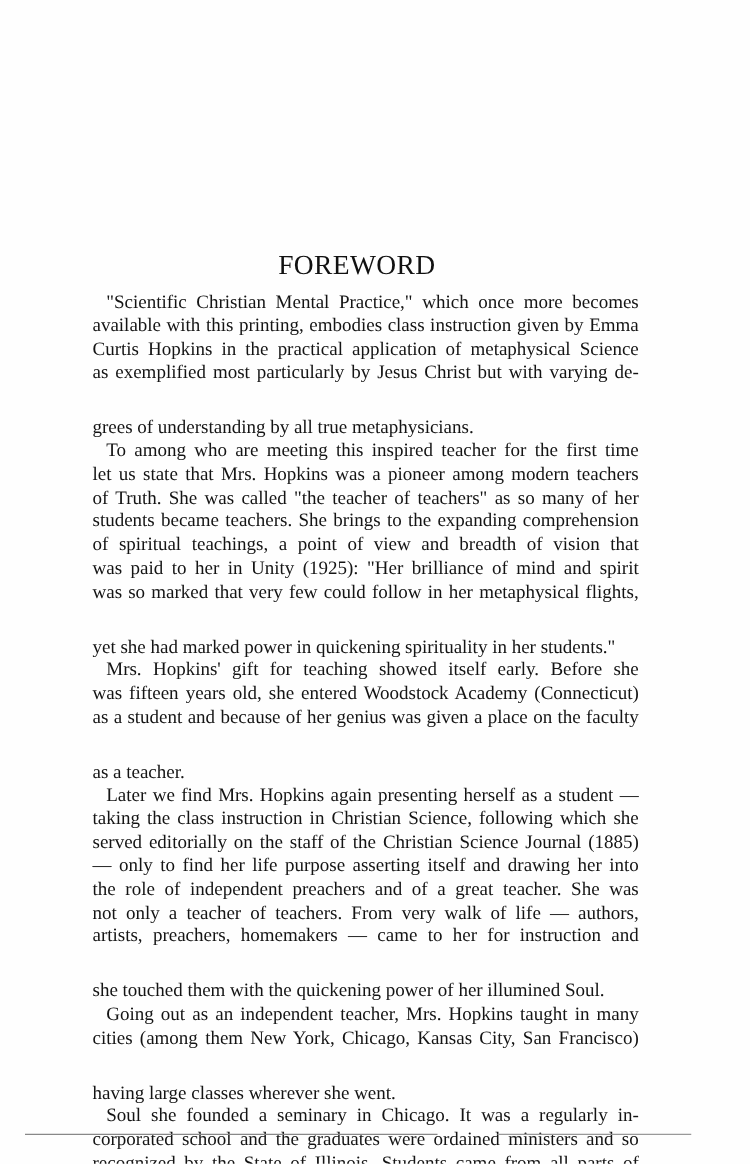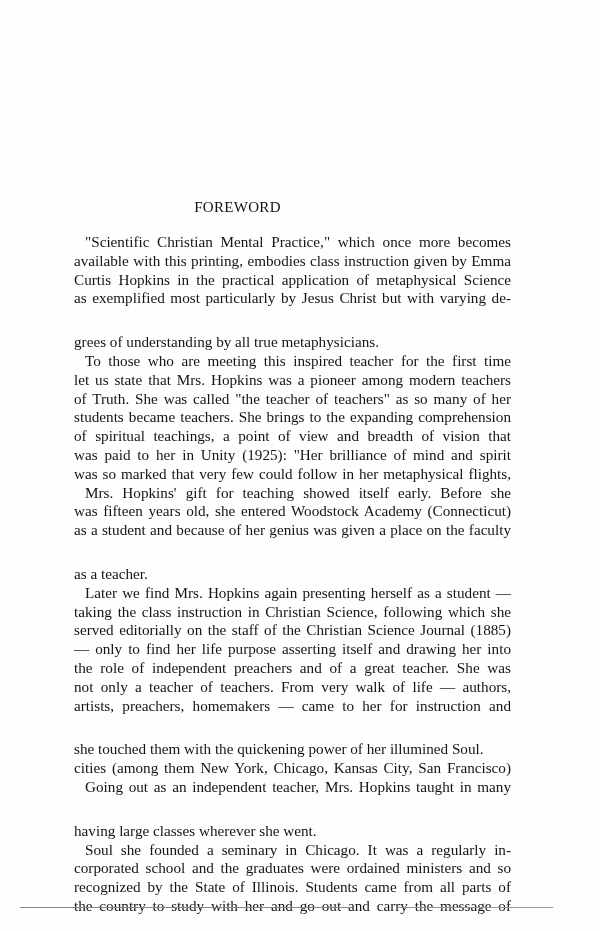--- a/index.html
+++ b/index.html
@@ -2,21 +2,21 @@
 <html><head>
 <meta charset="utf-8">
 <style>
   html, body { margin: 0; padding: 0; background: #ffffff; }
   body { width: 600px; height: 931px; position: relative; overflow: hidden; }
   .page { position: absolute; left: 0; top: 0; width: 600px; height: 931px; background: #fefefe; }
   .title {
     position: absolute; left: 0; width: 475px; top: 199px;
     text-align: center;
     font-family: "Liberation Serif", "DejaVu Serif", serif;
-    font-size: 15px; letter-spacing: 0.3px; color: #111;
+    font-size: 22px; letter-spacing: 0.3px; color: #111; padding-left: 48px;
   }
   .body {
     position: absolute; left: 74px; top: 233px; width: 437px;
     font-family: "Liberation Serif", "DejaVu Serif", serif;
     font-size: 15.2px; line-height: 18.8px; color: #141414;
   }
   .line {
     display: block; height: 18.8px; white-space: nowrap;
     text-align: justify; text-align-last: justify;
   }
@@ -31,47 +31,48 @@
   <div class="title">FOREWORD</div>
   <div class="body" id="body">
       <div>
         <span class="line indent">"Scientific Christian Mental Practice," which once more becomes</span>
         <span class="line">available with this printing, embodies class instruction given by Emma</span>
         <span class="line">Curtis Hopkins in the practical application of metaphysical Science</span>
         <span class="line">as exemplified most particularly by Jesus Christ but with varying de-</span>
         <span class="line last">grees of understanding by all true metaphysicians.</span>
       </div>
       <div>
-        <span class="line indent">To those who are meeting this inspired teacher for the first time</span>
+        <span class="line indent">To among who are meeting this inspired teacher for the first time</span>
         <span class="line">let us state that Mrs. Hopkins was a pioneer among modern teachers</span>
         <span class="line">of Truth. She was called "the teacher of teachers" as so many of her</span>
         <span class="line">students became teachers. She brings to the expanding comprehension</span>
         <span class="line">of spiritual teachings, a point of view and breadth of vision that</span>
         <span class="line">was paid to her in Unity (1925): "Her brilliance of mind and spirit</span>
         <span class="line">was so marked that very few could follow in her metaphysical flights,</span>
+        <span class="line last">yet she had marked power in quickening spirituality in her students."</span>
       </div>
       <div>
         <span class="line indent">Mrs. Hopkins' gift for teaching showed itself early. Before she</span>
         <span class="line">was fifteen years old, she entered Woodstock Academy (Connecticut)</span>
         <span class="line">as a student and because of her genius was given a place on the faculty</span>
         <span class="line last">as a teacher.</span>
       </div>
       <div>
         <span class="line indent">Later we find Mrs. Hopkins again presenting herself as a student —</span>
         <span class="line">taking the class instruction in Christian Science, following which she</span>
         <span class="line">served editorially on the staff of the Christian Science Journal (1885)</span>
         <span class="line">— only to find her life purpose asserting itself and drawing her into</span>
         <span class="line">the role of independent preachers and of a great teacher. She was</span>
         <span class="line">not only a teacher of teachers. From very walk of life — authors,</span>
         <span class="line">artists, preachers, homemakers — came to her for instruction and</span>
         <span class="line last">she touched them with the quickening power of her illumined Soul.</span>
       </div>
       <div>
+        <span class="line indent">Going out as an independent teacher, Mrs. Hopkins taught in many</span>
         <span class="line">cities (among them New York, Chicago, Kansas City, San Francisco)</span>
-        <span class="line indent">Going out as an independent teacher, Mrs. Hopkins taught in many</span>
         <span class="line last">having large classes wherever she went.</span>
       </div>
       <div>
         <span class="line indent">Soul she founded a seminary in Chicago. It was a regularly in-</span>
         <span class="line">corporated school and the graduates were ordained ministers and so</span>
         <span class="line">recognized by the State of Illinois. Students came from all parts of</span>
         <span class="line">the country to study with her and go out and carry the message of</span>
       </div>
     </div>
   <div class="rule" style="left:20px;width:330px;"></div>

